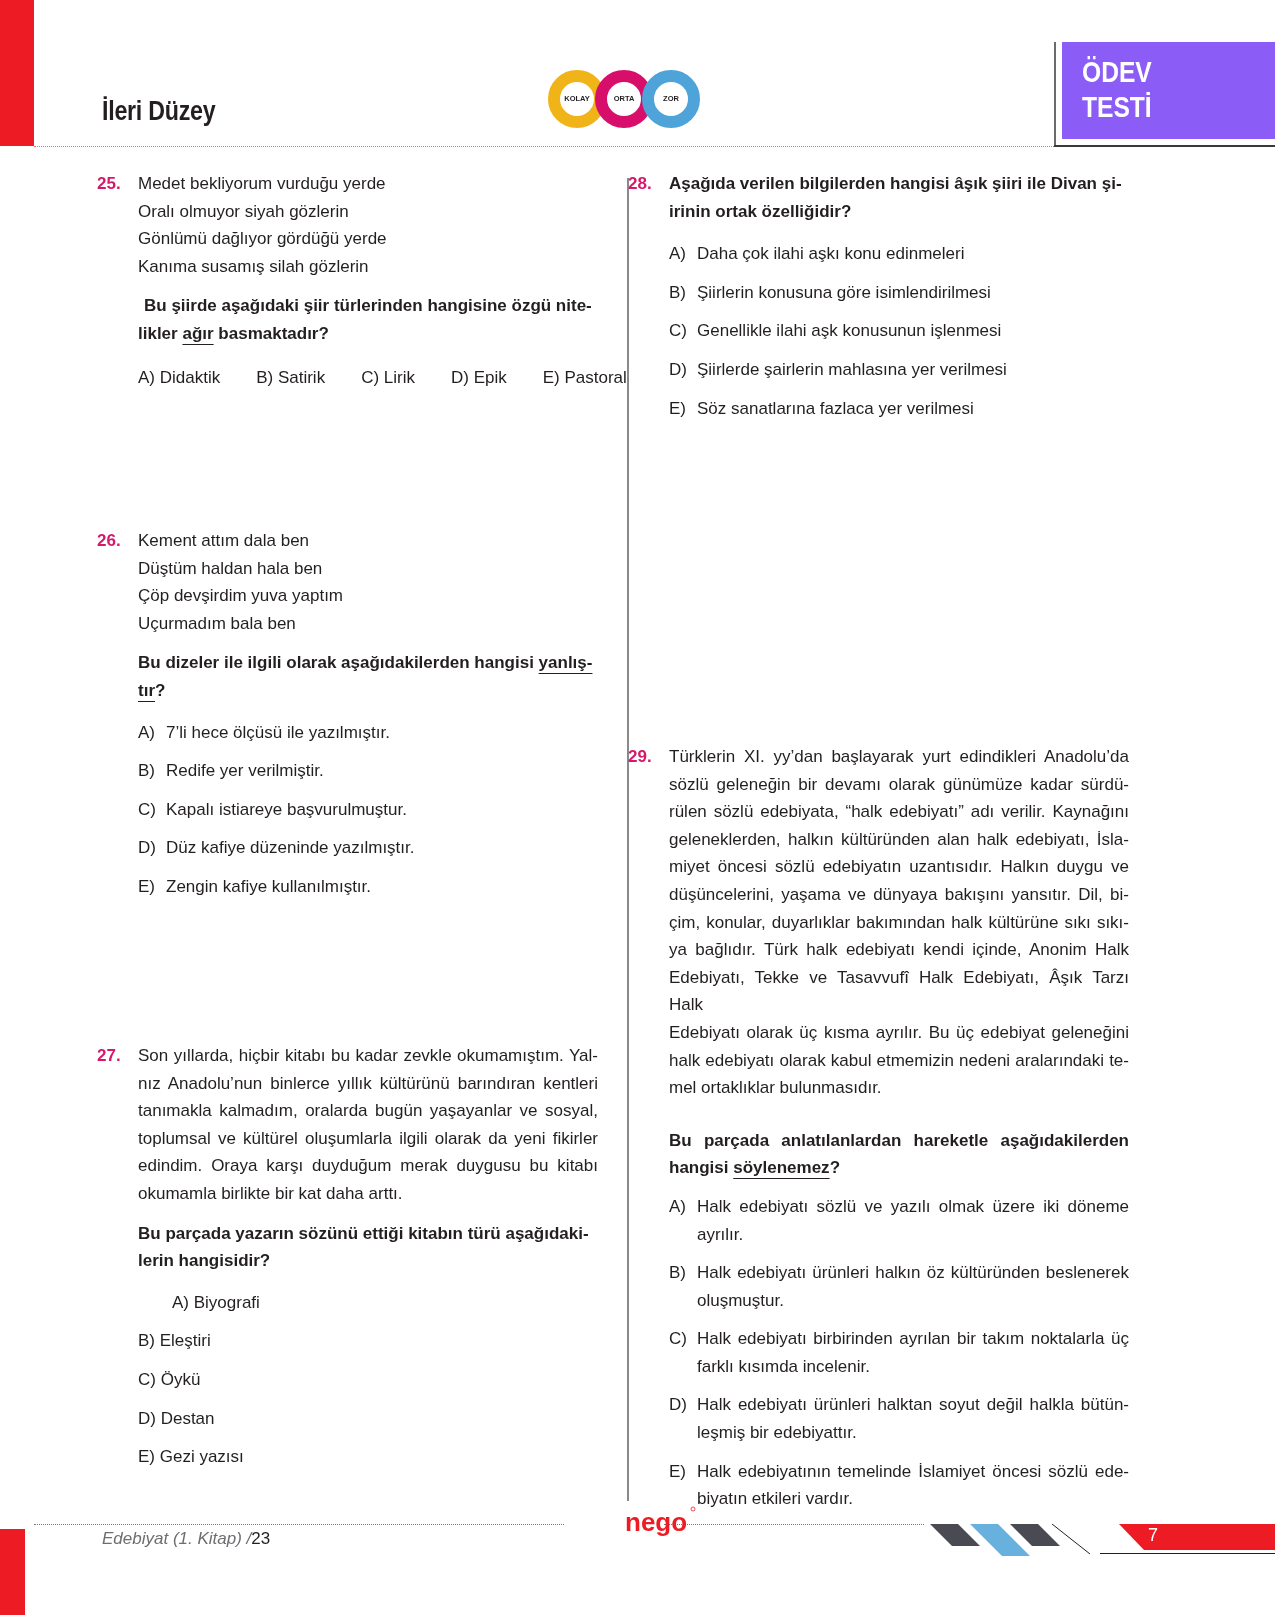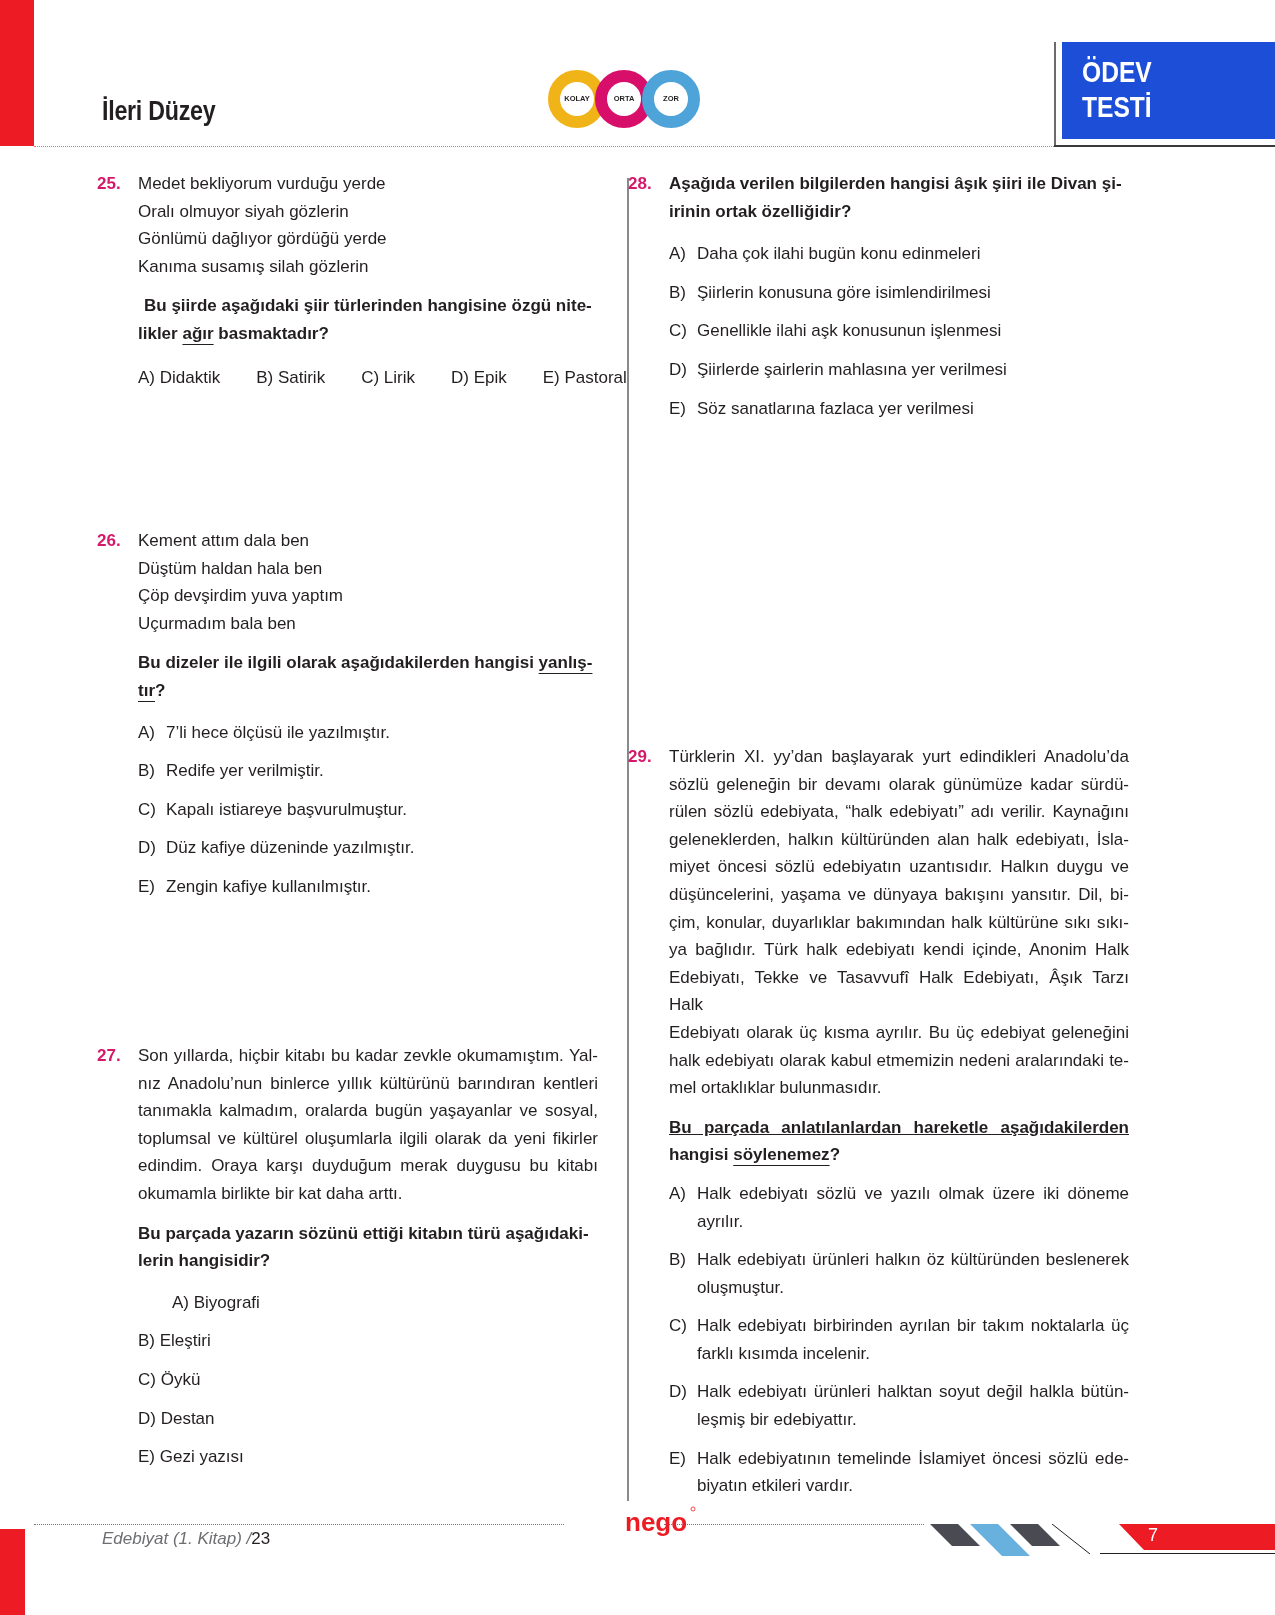--- a/index.html
+++ b/index.html
@@ -8,21 +8,21 @@
   .abs { position:absolute; }
 
   
   .left-bar-top { left:0; top:0; width:34px; height:146px; background:#ed1c24; }
   .left-bar-bottom { left:0; top:1529px; width:25px; height:86px; background:#ed1c24; }
   .level-title { left:102px; top:96px; font-size:27px; font-weight:bold; letter-spacing:-0.3px;
                  transform:scaleX(0.86); transform-origin:left top; color:#231f20; }
   .header-line { left:34px; top:146px; width:1020px; border-top:1px dotted #f06a6f; }
   .header-line-right { left:1054px; top:145px; width:221px; height:2px; background:#3a3a3a; }
   .badge-vline { left:1054px; top:42px; width:2px; height:105px; background:#6b6b6b; }
-  .test-badge { left:1062px; top:42px; width:213px; height:97px; background:#1d4ed8; }
+  .test-badge { left:1062px; top:42px; width:213px; height:97px; background:#8b5cf6; }
   .test-badge span { position:absolute; left:20px; color:#fff; font-weight:bold; font-size:30px;
                      transform:scaleX(0.82); transform-origin:left top; line-height:1; }
   .tb1 { top:15px; } .tb2 { top:50px; }
 
   
   .diff-logo { left:548px; top:70px; width:160px; height:65px; }
   .ring { position:absolute; top:0; width:58px; height:58px; border-radius:50%; border:12px solid; box-sizing:border-box; }
   .ring-label { position:absolute; top:0; width:58px; height:58px; line-height:58px; text-align:center;
                 font-size:7.5px; font-weight:bold; color:#231f20; }
 
@@ -128,21 +128,21 @@
     <div class="opt-simple" style="margin-bottom:11px;">D) Destan</div>
     <div class="opt-simple">E) Gezi yazısı</div>
   </div>
 </div>
 
 <div class="q" style="left:669px; top:170px; width:460px;">
   <span class="qnum">28.</span>
   <div class="stem line">Aşağıda verilen bilgilerden hangisi âşık şiiri ile Divan şi-</div>
   <div class="stem line">irinin ortak özelliğidir?</div>
   <div style="margin-top:15px;">
-    <div class="opt" style="margin-bottom:11px;"><span class="ol">A)</span><span>Daha çok ilahi bugün konu edinmeleri</span></div>
+    <div class="opt" style="margin-bottom:11px;"><span class="ol">A)</span><span>Daha çok ilahi aşkı konu edinmeleri</span></div>
     <div class="opt" style="margin-bottom:11px;"><span class="ol">B)</span><span>Şiirlerin konusuna göre isimlendirilmesi</span></div>
     <div class="opt" style="margin-bottom:11px;"><span class="ol">C)</span><span>Genellikle ilahi aşk konusunun işlenmesi</span></div>
     <div class="opt" style="margin-bottom:11px;"><span class="ol">D)</span><span>Şiirlerde şairlerin mahlasına yer verilmesi</span></div>
     <div class="opt"><span class="ol">E)</span><span>Söz sanatlarına fazlaca yer verilmesi</span></div>
   </div>
 </div>
 
 <div class="q" style="left:669px; top:743px; width:460px;">
   <span class="qnum">29.</span>
   <div class="just">Türklerin XI. yy’dan başlayarak yurt edindikleri Anadolu’da</div>
@@ -150,21 +150,21 @@
   <div class="just">rülen sözlü edebiyata, “halk edebiyatı” adı verilir. Kaynağını</div>
   <div class="just">geleneklerden, halkın kültüründen alan halk edebiyatı, İsla-</div>
   <div class="just">miyet öncesi sözlü edebiyatın uzantısıdır. Halkın duygu ve</div>
   <div class="just">düşüncelerini, yaşama ve dünyaya bakışını yansıtır. Dil, bi-</div>
   <div class="just">çim, konular, duyarlıklar bakımından halk kültürüne sıkı sıkı-</div>
   <div class="just">ya bağlıdır. Türk halk edebiyatı kendi içinde, Anonim Halk</div>
   <div class="just">Edebiyatı, Tekke ve Tasavvufî Halk Edebiyatı, Âşık Tarzı Halk</div>
   <div class="just">Edebiyatı olarak üç kısma ayrılır. Bu üç edebiyat geleneğini</div>
   <div class="just">halk edebiyatı olarak kabul etmemizin nedeni aralarındaki te-</div>
   <div class="just-last">mel ortaklıklar bulunmasıdır.</div>
-  <div class="stem just" style="margin-top:12px;text-decoration:underline;">Bu parçada anlatılanlardan hareketle aşağıdakilerden</div>
+  <div class="stem just" style="margin-top:25px;">Bu parçada anlatılanlardan hareketle aşağıdakilerden</div>
   <div class="stem line"><span>hangisi </span><span class="u">söylenemez</span><span>?</span></div>
   <div style="margin-top:11px;">
     <div class="opt" style="margin-bottom:11px;">
         <span class="ol">A)</span>
         <div class="just">Halk edebiyatı sözlü ve yazılı olmak üzere iki döneme</div>
         <div>ayrılır.</div>
       </div>
     <div class="opt" style="margin-bottom:11px;">
         <span class="ol">B)</span>
         <div class="just">Halk edebiyatı ürünleri halkın öz kültüründen beslenerek</div>

